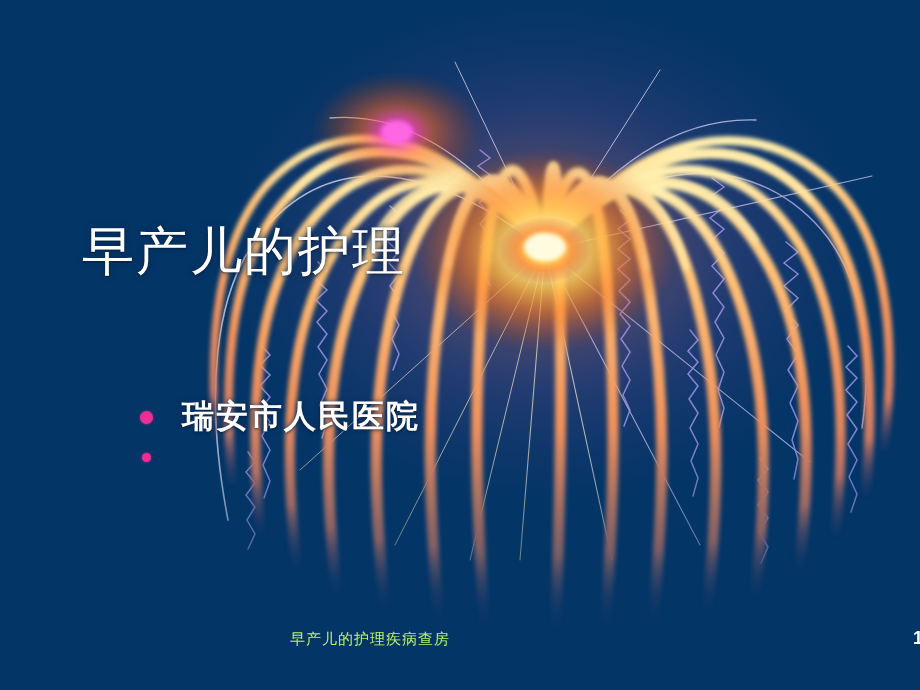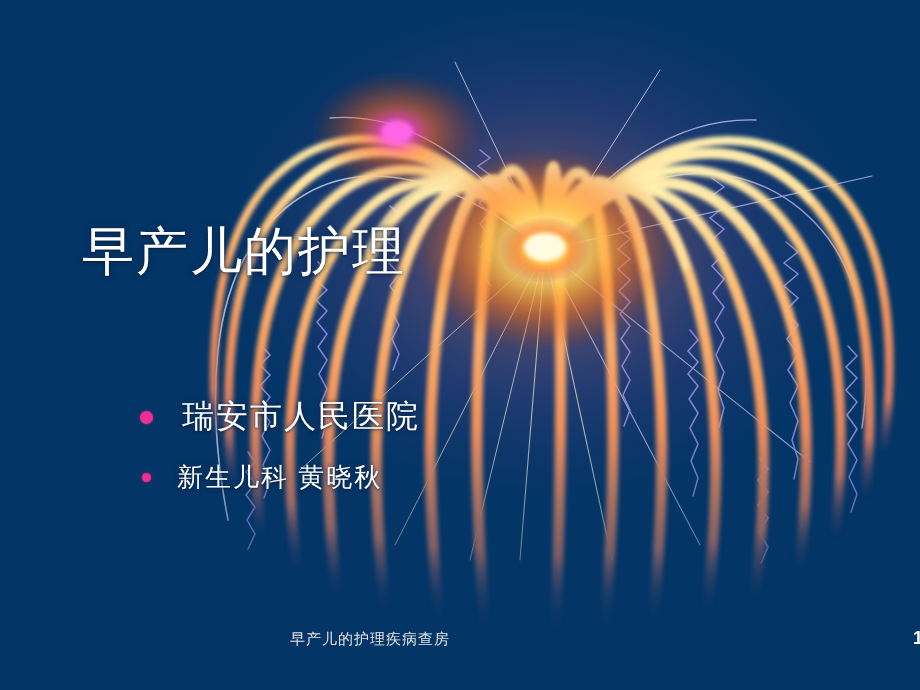--- a/index.html
+++ b/index.html
@@ -49,21 +49,21 @@
     top: 395px;
     margin: 0;
     padding: 0;
     list-style: none;
   }
   .bullet-row {
     display: flex;
     align-items: center;
     white-space: nowrap;
   }
-  .bullet-row.level-1 { margin-bottom: 21px; }
+  .bullet-row.level-1 { margin-bottom: 14px; font-weight: bold; }
   .bullet-dot {
     border-radius: 50%;
     background: #ef2d93;
     flex: 0 0 auto;
     box-shadow: 0 0 3px rgba(239,45,147,.7);
   }
   .level-1 .bullet-dot { width: 13px; height: 13px; margin-right: 29px; }
   .level-2 .bullet-dot { width: 9px;  height: 9px;  margin-right: 26px; margin-left: 2px;}
   .bullet-text {
     color: #ffffff;
@@ -74,21 +74,21 @@
   .level-2 .bullet-text { font-size: 26px; }
 
   
   #footer-text {
     position: absolute;
     left: 0;
     top: 630px;
     width: 740px;
     text-align: center;
     font-size: 15px;
-    color: #e5e5e5;
+    color: #bef264;
     letter-spacing: 1px;
   }
   #page-number {
     position: absolute;
     right: 42px;
     top: 628px;
     font-size: 18px;
     font-weight: bold;
     color: #ffffff;
   }
@@ -232,21 +232,20 @@
 
     <div id="slide-title">早产儿的护理</div>
 
     <ul id="bullet-list">
       <li class="bullet-row level-1">
         <span class="bullet-dot"></span>
         <span class="bullet-text">瑞安市人民医院</span>
       </li>
       <li class="bullet-row level-2">
         <span class="bullet-dot"></span>
-        <span class="bullet-text">新生儿科  黄晓秋</span>
       </li>
     </ul>
 
     <div id="footer-text">早产儿的护理疾病查房</div>
 
     <div id="page-number">1</div>
 
   </div>
 </div>
 

